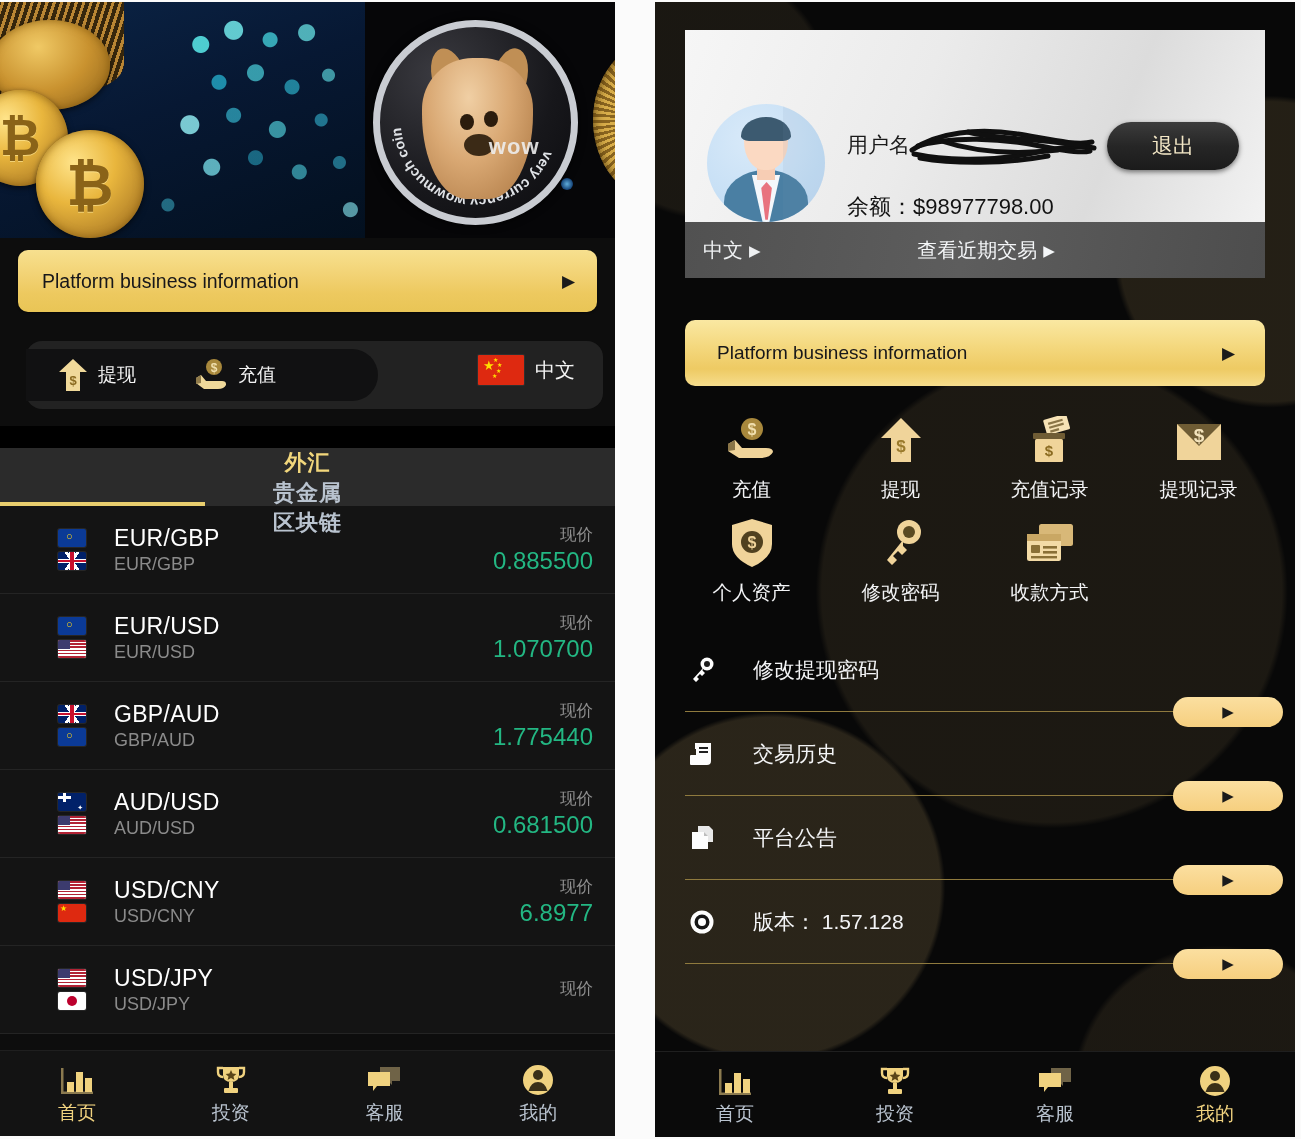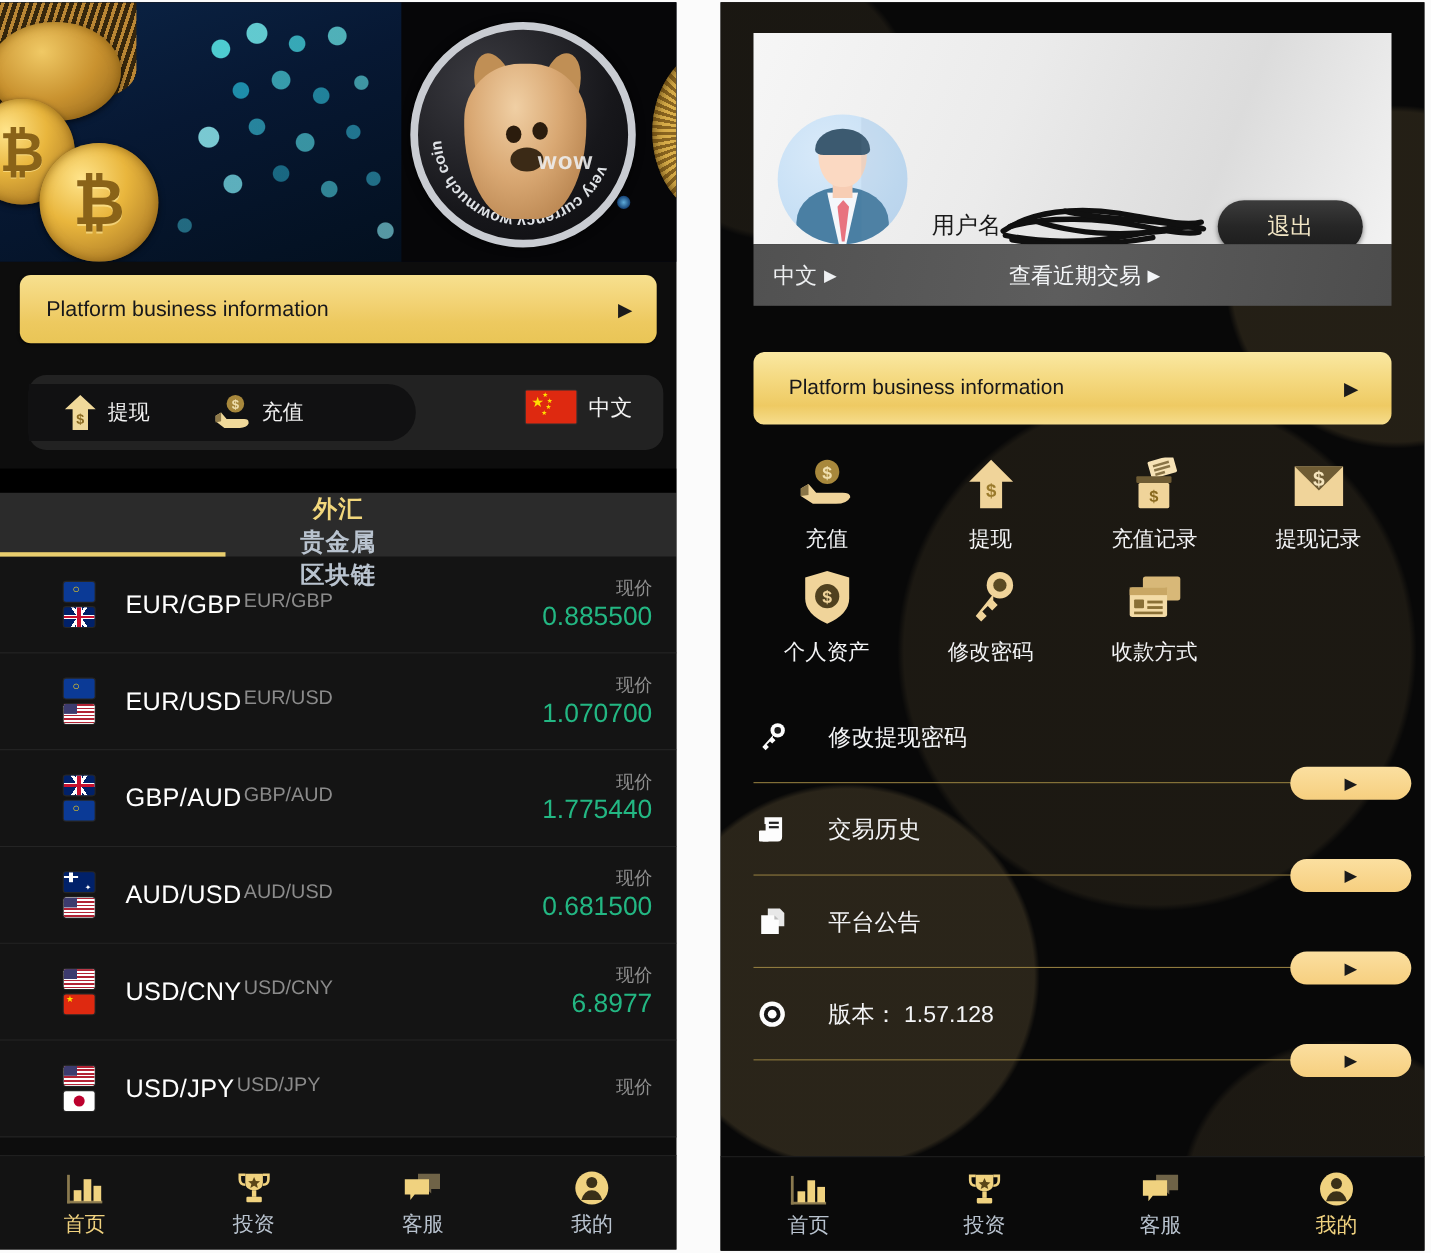--- a/index.html
+++ b/index.html
@@ -214,21 +214,21 @@
   }
   .fl-au::after {
     content:"✦"; position:absolute; right:3px; bottom:0px; color:#fff; font-size:7px; line-height:1;
   }
   .fl-cn { background:#de2910; }
   .fl-cn::after { content:"★"; position:absolute; left:2px; top:1px; color:#ffde00; font-size:8px; line-height:1; }
   .fl-jp { background:#fff; }
   .fl-jp::after { content:""; position:absolute; left:9px; top:4px; width:10px; height:10px;
                   border-radius:50%; background:#bc002d; }
 
-  .qnames { margin-left: 16px; display:flex; flex-direction:row; gap: 2px; }
+  .qnames { margin-left: 16px; display:flex; flex-direction:column; gap: 2px; }
   .qpair { color:#ffffff; font-size:23px; letter-spacing:.3px; }
   .qsub  { color:#8b8b8b; font-size:18px; }
   .qright { margin-left:auto; text-align:right; display:flex; flex-direction:column; gap:1px; }
   .qlabel { color:#8e8e8e; font-size:16.5px; }
   .qprice { color:#23b783; font-size:24px; }
 
   
   .bottomnav {
     position:absolute; left:0; bottom:0; width:100%; height: 86px;
     background:#131313; display:flex; align-items:center;
@@ -593,20 +593,23 @@
                   <path d="M4 30 C30 12 70 8 110 14 C140 19 168 26 184 22"></path>
                   <path d="M6 34 C34 40 78 42 120 34 C150 28 172 24 186 28"></path>
                   <path d="M10 26 C44 16 92 18 132 26 C156 31 174 33 182 31"></path>
                   <path d="M12 38 C46 44 96 44 140 36"></path>
                   <path d="M30 20 C60 30 100 36 150 30"></path>
                   <path d="M60 12 C90 20 130 18 176 26"></path>
                 </g>
               </svg>
             </span>
           </div>
+          <div class="pm-balance">
+            <span>余额：</span><span>$98977798.00</span>
+          </div>
           <div class="logout-btn">退出</div>
         </div>
       </div>
 
       <div class="subbar">
         <div class="sb-left">
           <span>中文</span>
           <span class="tri">▶</span>
         </div>
         <div class="sb-mid">

